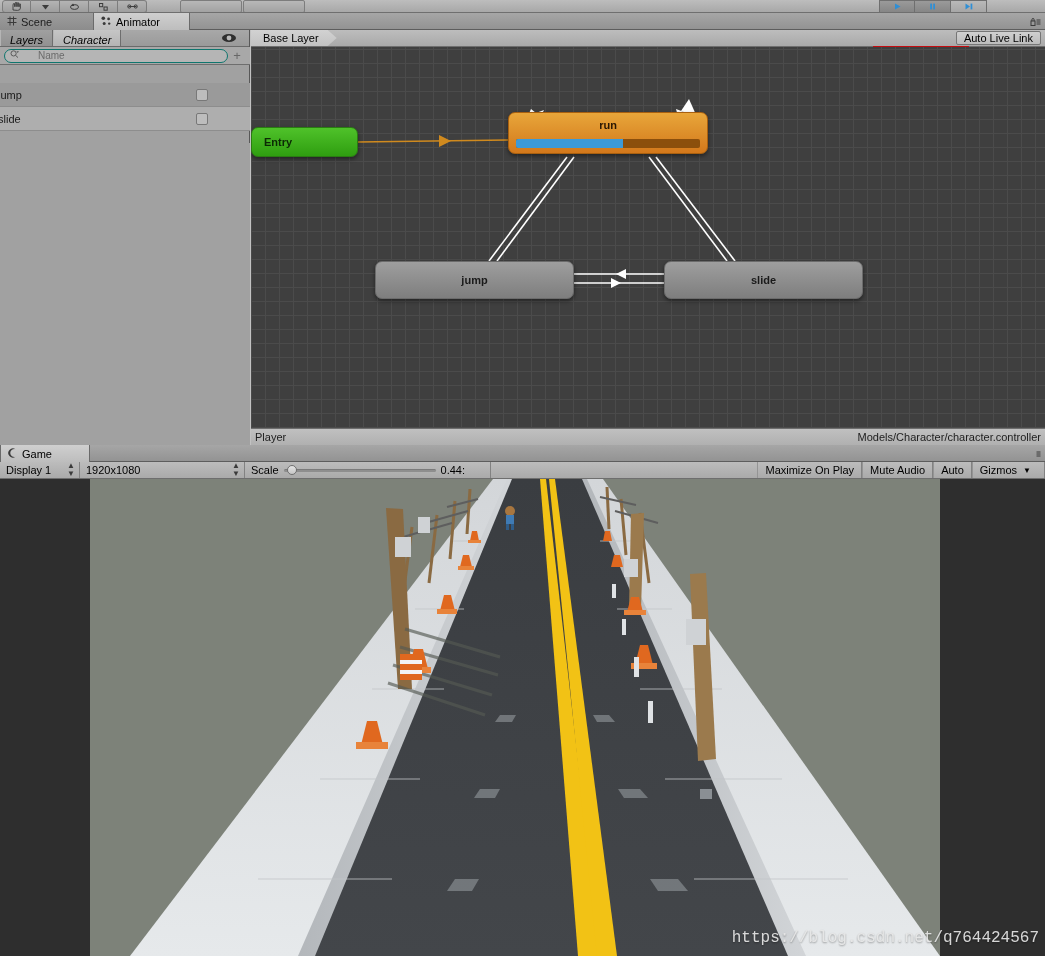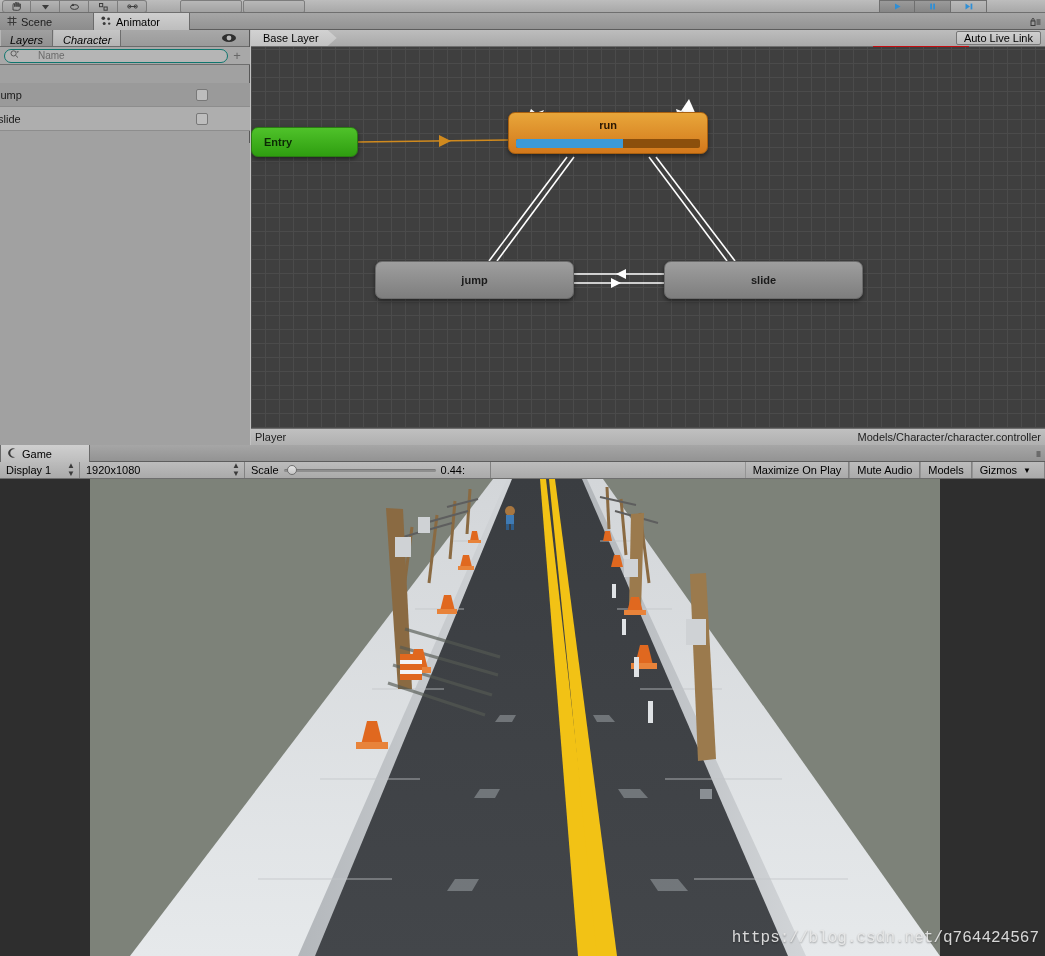--- a/index.html
+++ b/index.html
@@ -458,21 +458,21 @@
         <span>0.44:</span>
       </div>
       <div style="flex:1;background:linear-gradient(#bcbcbc,#aaaaaa);"></div>
       <div class="tb-btn">
           <span>Maximize On Play</span>
         </div>
       <div class="tb-btn">
           <span>Mute Audio</span>
         </div>
       <div class="tb-btn">
-          <span>Models</span>
+          <span>Auto</span>
         </div>
       <div class="tb-btn" style="padding-right:13px;">
         <span>Gizmos</span>
         <span style="margin-left:6px;font-size:8px;">▼</span>
       </div>
     </div>
 
     <div class="game-view">
       <svg width="1045" height="477" viewBox="0 0 1045 477">
         <defs>

